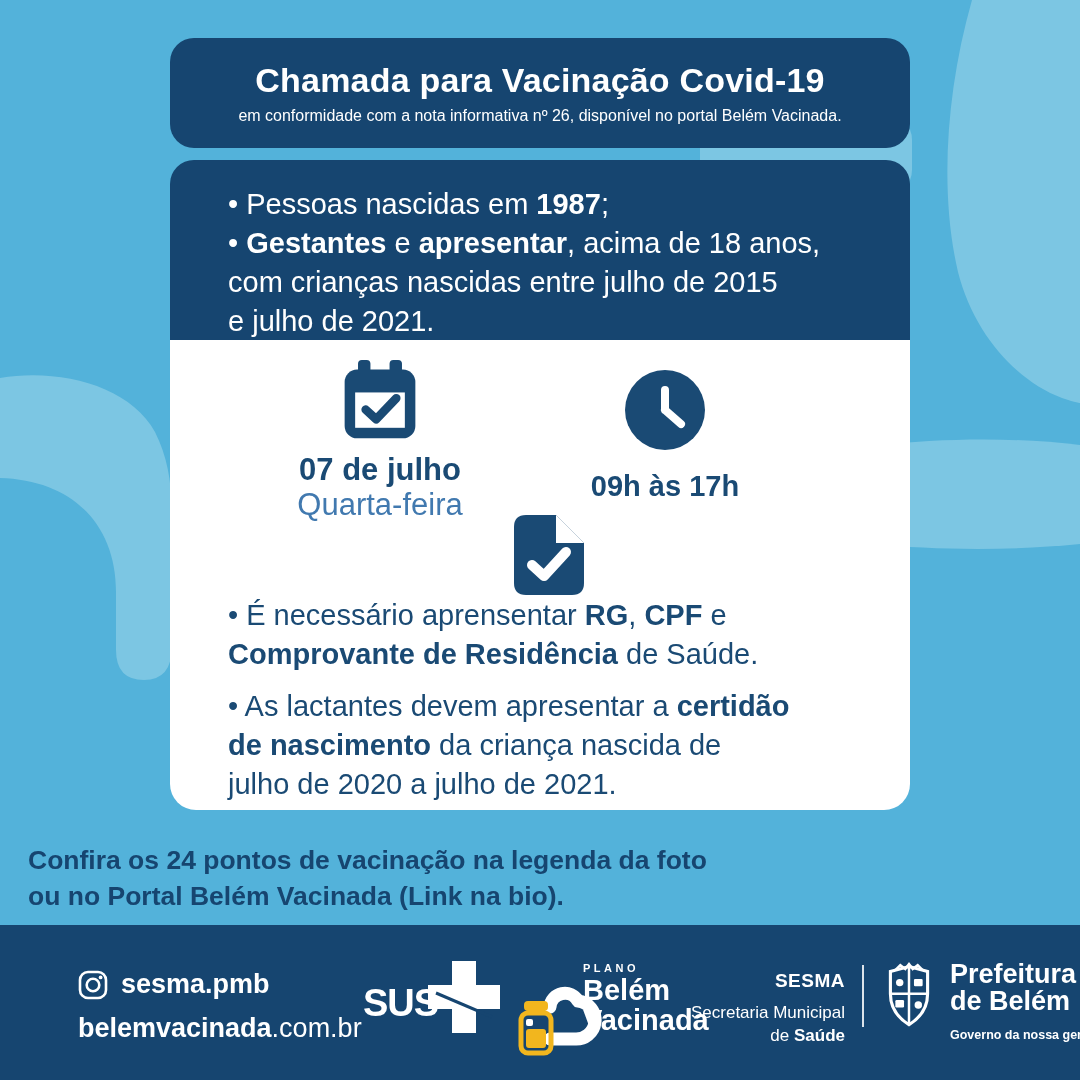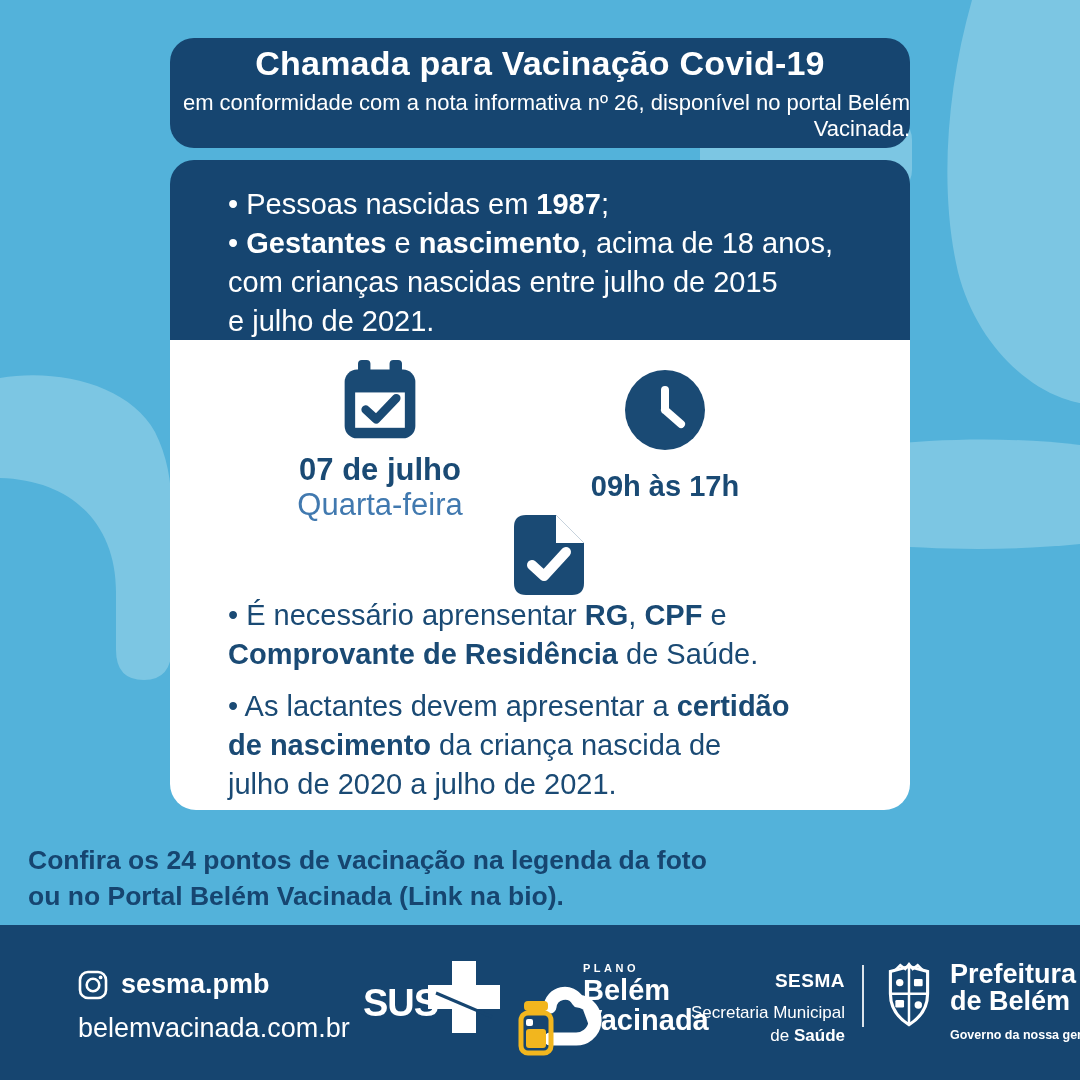--- a/index.html
+++ b/index.html
@@ -12,21 +12,21 @@
   .abs{position:absolute;}
   
   #deco{left:0;top:0;z-index:1;}
   
   #header-box{
     left:170px;top:38px;width:740px;height:110px;background:#164570;
     border-radius:24px;z-index:2;display:flex;flex-direction:column;
     align-items:center;justify-content:center;gap:7px;color:#fff;text-align:center;
   }
   #header-title{font-size:34px;font-weight:bold;letter-spacing:.2px;}
-  #header-subtitle{font-size:22px;text-align:right;}
+  #header-subtitle{font-size:16px;text-align:right;}
   
   #elig-box{
     left:170px;top:160px;width:740px;height:180px;background:#164570;
     border-radius:24px 24px 0 0;z-index:2;color:#fff;
     padding:25px 36px 0 58px;box-sizing:border-box;
     font-size:29px;line-height:39px;
   }
   #elig-box b{font-weight:bold;}
   
   #white-box{
@@ -43,21 +43,21 @@
   #req-text{left:58px;top:256px;width:650px;font-size:29px;line-height:39px;}
   #req-text .para{margin:0 0 13px 0;}
   #req-text .line{display:block;}
   
   #band-left{left:28px;top:842px;z-index:2;font-size:26.5px;font-weight:bold;line-height:36px;color:#164570;}
   #band-right{right:30px;top:842px;z-index:2;font-size:26.5px;font-weight:bold;line-height:36px;color:#164570;text-align:right;}
   
   #footer{left:0;top:925px;width:1080px;height:155px;background:#164570;z-index:2;color:#fff;padding-left:44px;}
   #ig-row{left:78px;top:44px;display:flex;align-items:center;gap:13px;font-size:27px;font-weight:bold;}
   #website{left:78px;top:88px;font-size:27px;}
-  #website b{font-weight:normal;}
+  #website b{font-weight:bold;}
   #sus-text{left:363px;top:57px;font-size:38px;font-weight:bold;letter-spacing:-1px;}
   #sus-cross{left:426px;top:34px;}
   #bv-logo{left:512px;top:46px;}
   #bv-text{left:583px;top:36px;line-height:30px;}
   #bv-plano{font-size:11px;letter-spacing:3.5px;font-weight:bold;line-height:14px;}
   .bv-brand{font-size:29px;font-weight:bold;}
   #sesma-block{left:690px;top:45px;width:155px;text-align:right;}
   #sesma-name{font-size:19px;font-weight:bold;letter-spacing:.5px;margin-bottom:9px;}
   .sesma-sub{font-size:17px;line-height:23px;}
   #footer-divider{left:862px;top:40px;width:2px;height:62px;background:#ffffff;opacity:.85;}
@@ -89,21 +89,21 @@
   <div id="header-box" class="abs">
     <div id="header-title">Chamada para Vacinação Covid-19</div>
     <div id="header-subtitle">em conformidade com a nota informativa nº 26, disponível no portal Belém Vacinada.</div>
   </div>
 
   <div id="elig-box" class="abs">
     <span class="line" style="display:block;">
       <span>• Pessoas nascidas em </span><b>1987</b><span>;</span>
     </span>
     <span class="line" style="display:block;">
-      <span>• </span><b>Gestantes</b><span> e </span><b>nascimento</b><span>, acima de 18 anos,</span>
+      <span>• </span><b>Gestantes</b><span> e </span><b>apresentar</b><span>, acima de 18 anos,</span>
     </span>
     <span class="line" style="display:block;">com crianças nascidas entre julho de 2015</span>
     <span class="line" style="display:block;">e julho de 2021.</span>
   </div>
 
   <div id="white-box" class="abs">
 
     <svg id="cal-icon" class="abs" width="86" height="88" viewBox="0 0 90 92">
       <rect x="22" y="2" width="13" height="18" rx="4" fill="#1a4a74"></rect>
       <rect x="55" y="2" width="13" height="18" rx="4" fill="#1a4a74"></rect>

